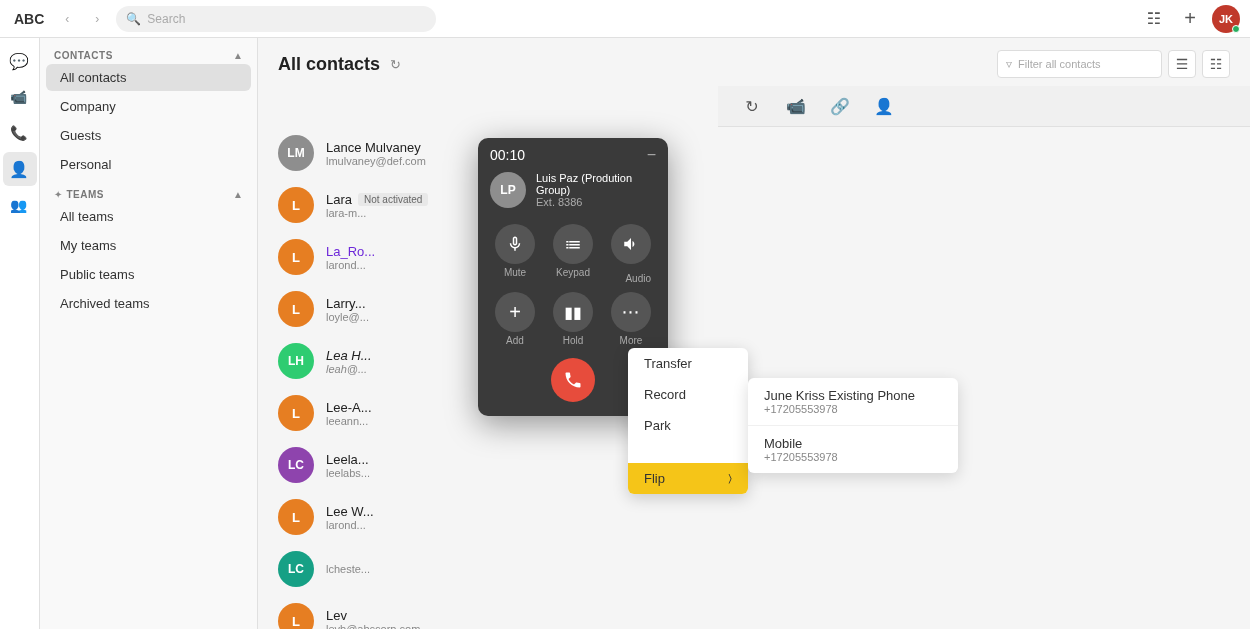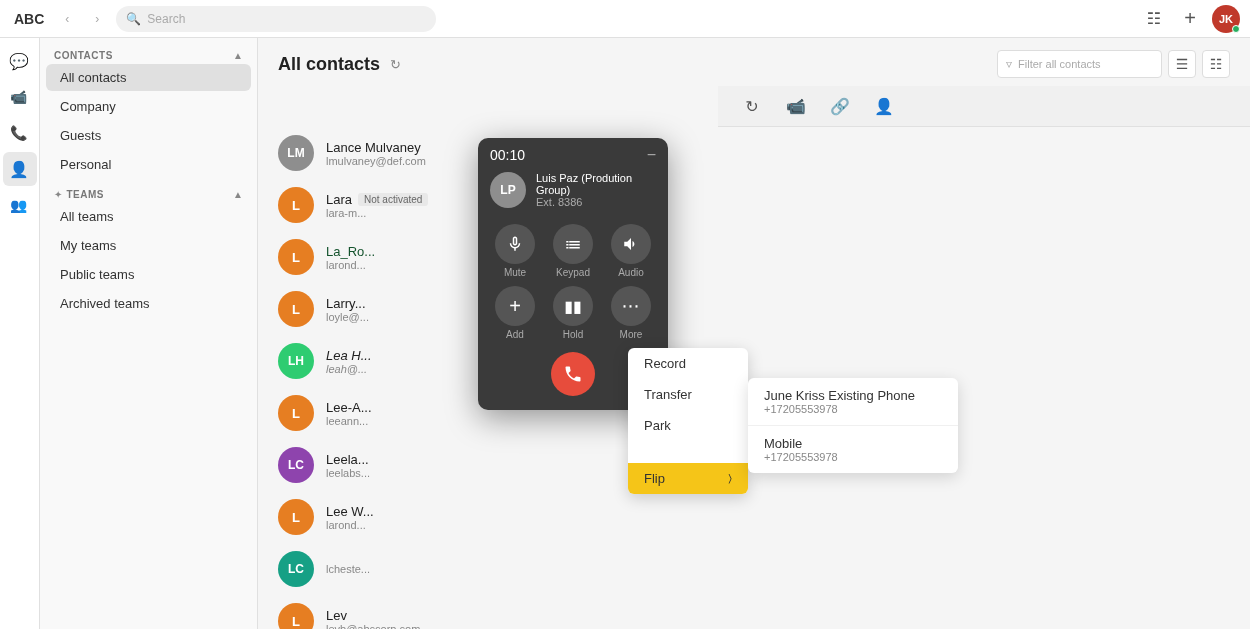--- a/index.html
+++ b/index.html
@@ -116,21 +116,21 @@
         <div style="width:36px;height:36px;border-radius:50%;background:#e67e22;display:flex;align-items:center;justify-content:center;color:#fff;font-size:13px;font-weight:600;flex-shrink:0;">L</div>
         <div style="flex:1;">
           <div style="font-size:13px;font-weight:400;color:#222;display:flex;align-items:center;gap:6px;">Lara <span style="font-size:10px;padding:1px 6px;background:#e8e8e8;color:#666;border-radius:3px;">Not activated</span></div>
           <div style="font-size:11px;color:#888;">lara-m...</div>
         </div>
       </div>
 
       <div style="display:flex;align-items:center;gap:12px;padding:8px 20px;cursor:pointer;">
         <div style="width:36px;height:36px;border-radius:50%;background:#e67e22;display:flex;align-items:center;justify-content:center;color:#fff;font-size:13px;font-weight:600;flex-shrink:0;">L</div>
         <div style="flex:1;">
-          <div style="font-size:13px;font-weight:500;color:#14532d;">La_Ro...</div>
+          <div style="font-size:13px;font-weight:500;color:#6d28d9;">La_Ro...</div>
           <div style="font-size:11px;color:#888;">larond...</div>
         </div>
       </div>
 
       <div style="display:flex;align-items:center;gap:12px;padding:8px 20px;cursor:pointer;">
         <div style="width:36px;height:36px;border-radius:50%;background:#e67e22;display:flex;align-items:center;justify-content:center;color:#fff;font-size:13px;font-weight:600;flex-shrink:0;">L</div>
         <div style="flex:1;">
           <div style="font-size:13px;font-weight:500;color:#222;">Larry...</div>
           <div style="font-size:11px;color:#888;">loyle@...</div>
         </div>
@@ -208,21 +208,21 @@
           <span style="color:#aaa;font-size:10px;">Mute</span>
         </div>
         <div style="display:flex;flex-direction:column;align-items:center;gap:3px;cursor:pointer;">
           <div style="width:40px;height:40px;background:#555;border-radius:50%;display:flex;align-items:center;justify-content:center;color:#fff;font-size:14px;">
             <svg width="18" height="18" viewBox="0 0 24 24" fill="white">
                 <path d="M3 18h3v-2H3v2zm0-4h3v-2H3v2zm0-4h3V8H3v2zm4 8h14v-2H7v2zm0-4h14v-2H7v2zm0-6v2h14V8H7z"></path>
               </svg>
           </div>
           <span style="color:#aaa;font-size:10px;">Keypad</span>
         </div>
-        <div style="display:flex;flex-direction:column;align-items:center;gap:3px;cursor:pointer;">
+        <div style="display:flex;flex-direction:column;align-items:flex-end;gap:9px;cursor:pointer;">
           <div style="width:40px;height:40px;background:#555;border-radius:50%;display:flex;align-items:center;justify-content:center;color:#fff;font-size:16px;">
             <svg width="18" height="18" viewBox="0 0 24 24" fill="white">
                 <path d="M3 9v6h4l5 5V4L7 9H3zm13.5 3c0-1.77-1.02-3.29-2.5-4.03v8.05c1.48-.73 2.5-2.25 2.5-4.02z"></path>
               </svg>
           </div>
           <span style="color:#aaa;font-size:10px;">Audio</span>
         </div>
       </div>
 
       <div style="display:flex;justify-content:space-around;padding:4px 8px 8px 8px;">
@@ -243,22 +243,22 @@
       <div style="display:flex;justify-content:center;padding:4px 0 14px 0;">
         <div style="width:44px;height:44px;background:#e74c3c;border-radius:50%;display:flex;align-items:center;justify-content:center;cursor:pointer;">
           <svg width="20" height="20" viewBox="0 0 24 24" fill="white">
               <path d="M6.6 10.8c1.4 2.8 3.8 5.1 6.6 6.6l2.2-2.2c.3-.3.7-.4 1-.2 1.1.4 2.3.6 3.6.6.6 0 1 .4 1 1V20c0 .6-.4 1-1 1-9.4 0-17-7.6-17-17 0-.6.4-1 1-1h3.5c.6 0 1 .4 1 1 0 1.3.2 2.5.6 3.6.1.3 0 .7-.2 1L6.6 10.8z"></path>
             </svg>
         </div>
       </div>
     </div>
 
     <div style="position:absolute;top:310px;left:370px;background:#fff;border-radius:6px;box-shadow:0 4px 16px rgba(0,0,0,0.18);z-index:200;min-width:120px;overflow:hidden;">
+      <div style="padding:8px 16px;cursor:pointer;font-size:13px;color:#333;">Transfer</div>
       <div style="padding:8px 16px;cursor:pointer;font-size:13px;color:#333;">Record</div>
-      <div style="padding:8px 16px;cursor:pointer;font-size:13px;color:#333;">Transfer</div>
       <div style="padding:8px 16px;cursor:pointer;font-size:13px;color:#333;">Park</div>
       <div style="padding:8px 16px;cursor:pointer;font-size:13px;color:#333;background:#f5c518;display:flex;align-items:center;justify-content:space-between;margin-top:22px;">
         <span>Flip</span>
         <span style="font-size:11px;">〉</span>
       </div>
     </div>
 
     <div style="position:absolute;top:340px;left:490px;background:#fff;border-radius:6px;box-shadow:0 4px 16px rgba(0,0,0,0.15);z-index:300;min-width:210px;overflow:hidden;">
       <div style="padding:10px 16px;cursor:pointer;font-size:13px;color:#333;border-bottom:1px solid #f0f0f0;">
         <div>June Kriss Existing Phone</div>

